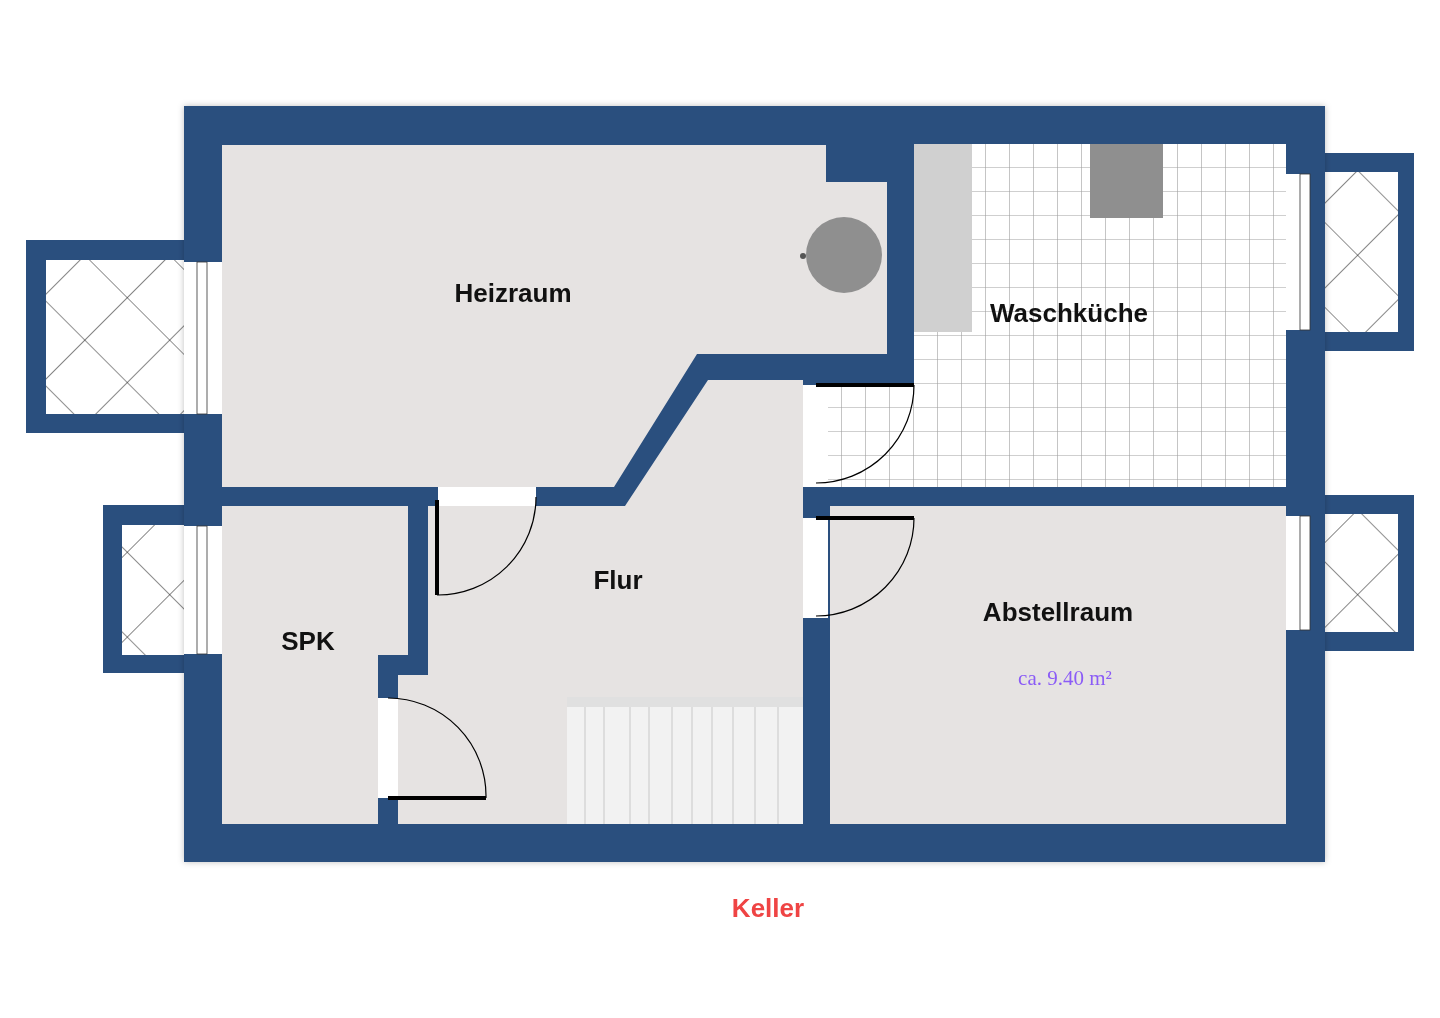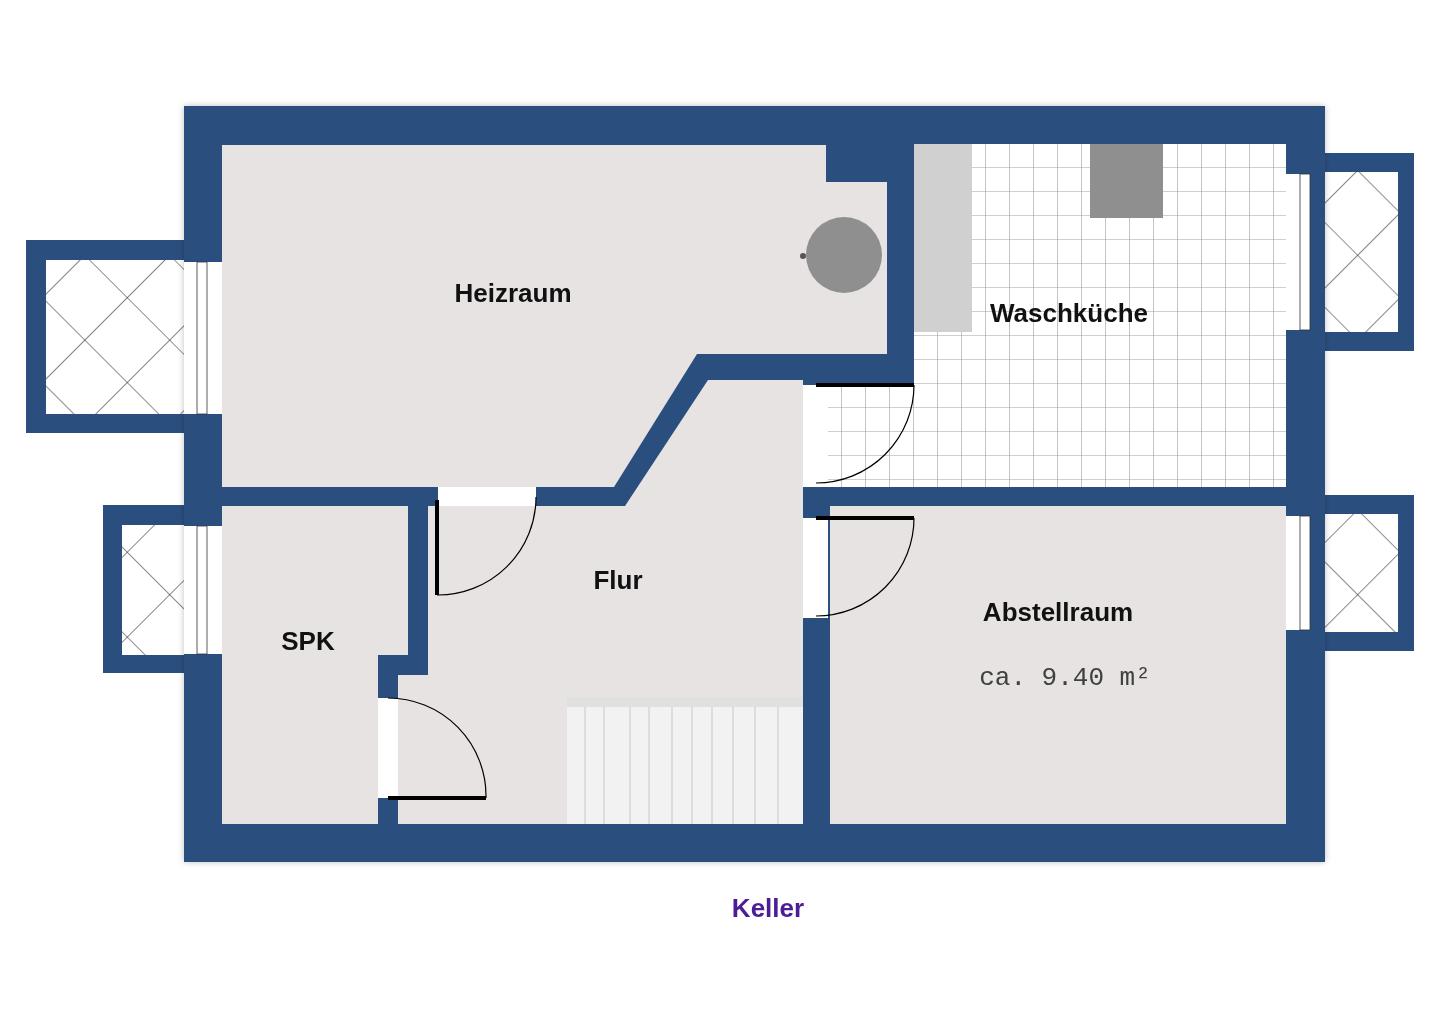--- a/index.html
+++ b/index.html
@@ -1,20 +1,20 @@
 <!DOCTYPE html>
 <html><head>
 <meta charset="utf-8">
 <style>
   html, body { margin: 0; padding: 0; background: #ffffff; }
   body { width: 1440px; height: 1018px; position: relative; overflow: hidden; font-family: "Liberation Sans", sans-serif; }
   svg { position: absolute; left: 0; top: 0; }
   .label { position: absolute; font-family: "Liberation Sans", sans-serif; font-weight: bold; color: #111; font-size: 26px; white-space: nowrap; transform: translate(-50%, -50%); }
-  .sublabel { position: absolute; font-family: Liberation Mono, monospace; color: #404040; font-size: 26px; white-space: nowrap; transform: translate(-50%, -50%); }
-  .title { position: absolute; font-family: "Liberation Sans", sans-serif; font-weight: bold; color: #4c1d95; font-size: 26px; transform: translate(-50%, -50%); }
+  .sublabel { position: absolute; font-family: Liberation Serif, serif; color: #8b5cf6; font-size: 21px; white-space: nowrap; transform: translate(-50%, -50%); }
+  .title { position: absolute; font-family: "Liberation Sans", sans-serif; font-weight: bold; color: #ef4444; font-size: 26px; transform: translate(-50%, -50%); }
 </style>
 </head>
 <body>
 
 <svg width="1440" height="1018" viewBox="0 0 1440 1018" xmlns="http://www.w3.org/2000/svg">
   <defs>
     <pattern id="tiles" x="914" y="144" width="24" height="24" patternUnits="userSpaceOnUse">
       <rect width="24" height="24" fill="#ffffff"></rect>
       <path d="M24 0 V24 M0 24 H24" stroke="#a0a0a0" stroke-width="1.2" fill="none"></path>
     </pattern>

